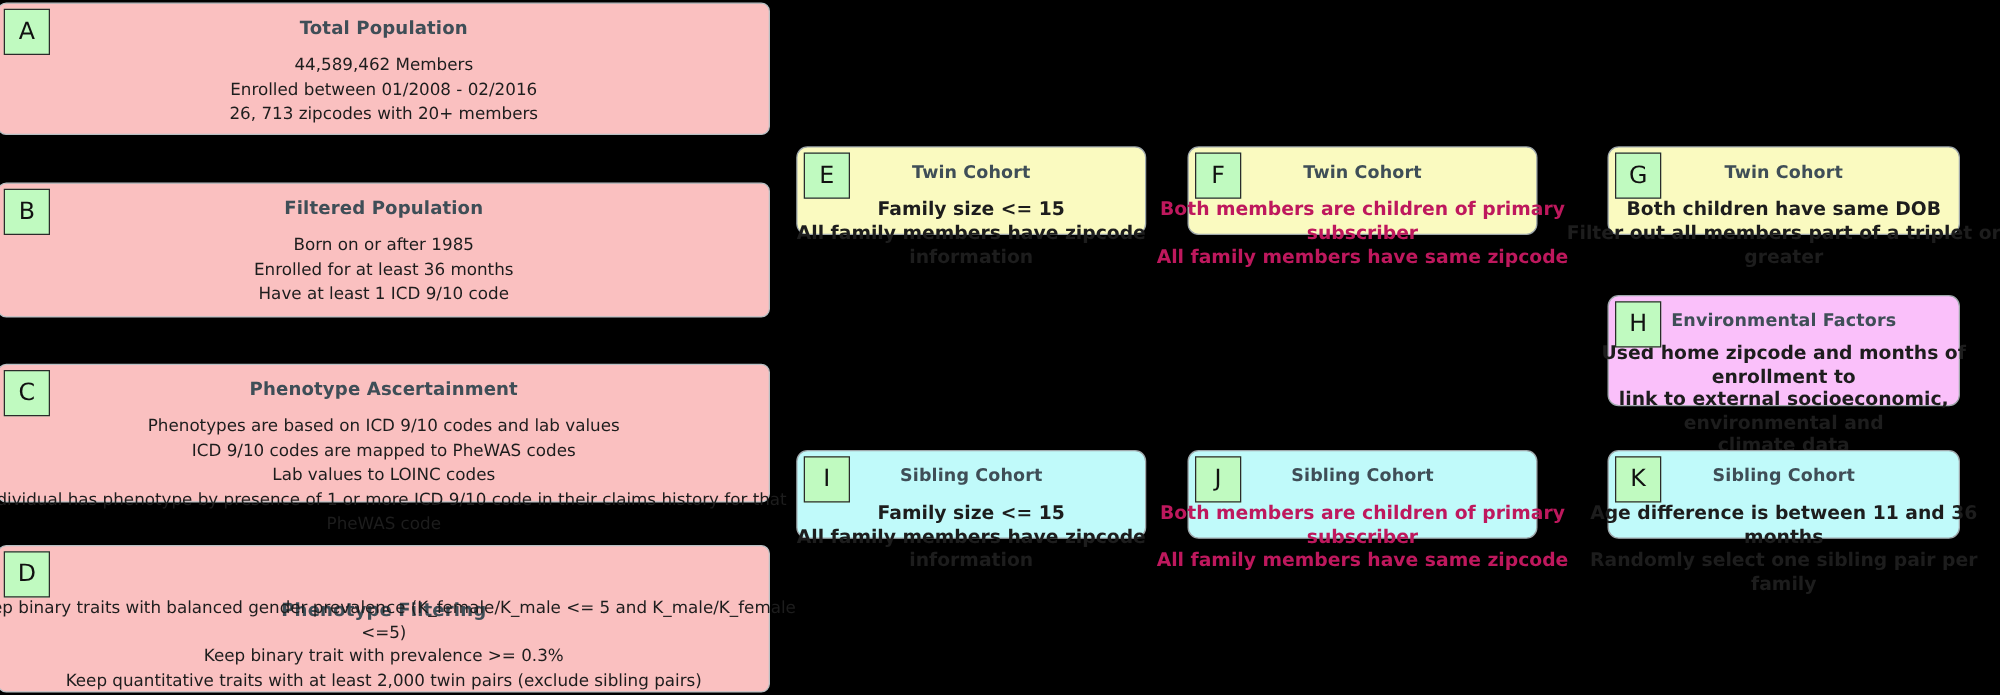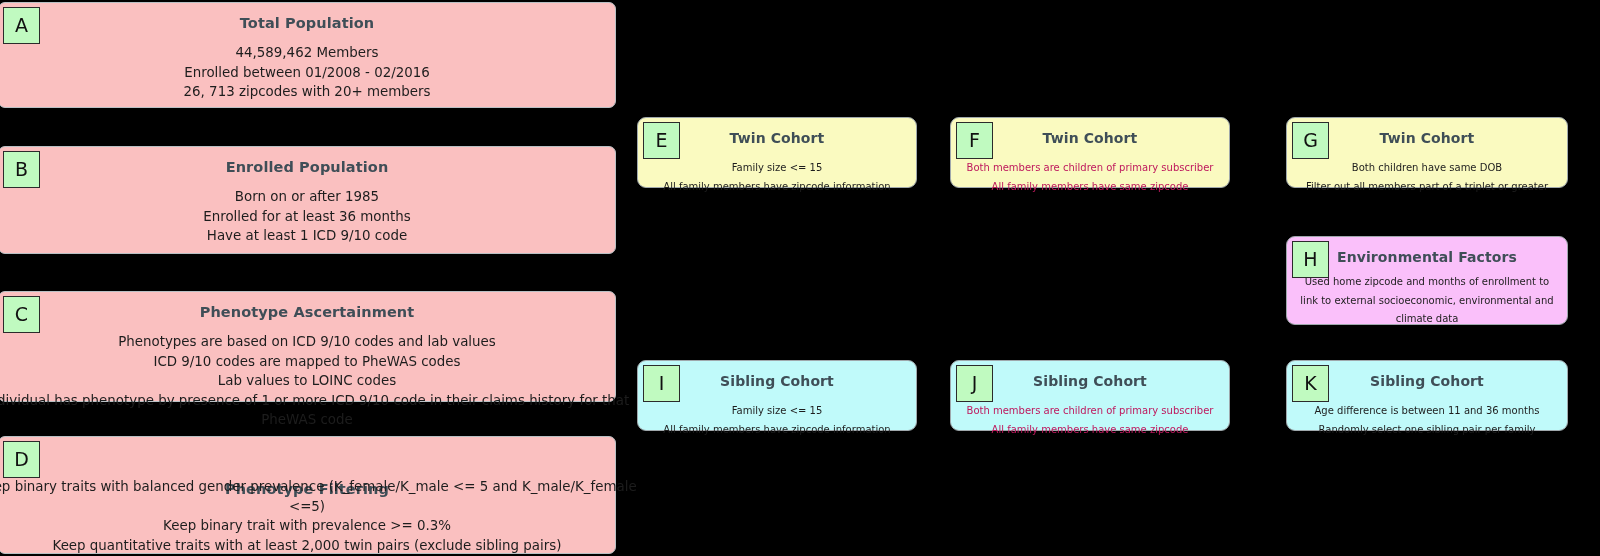--- a/index.html
+++ b/index.html
@@ -65,40 +65,40 @@
   #card-a .card-title{top:12px;}
   #card-a .card-body {top:40px;}
   #card-b .card-title{top:12px;}
   #card-b .card-body {top:40px;}
   #card-c .card-title{top:12px;}
   #card-c .card-body {top:40px;}
   #card-d .card-title{top:12px;margin-top:32px;}
   #card-d .card-body {top:40px;}
 
   .card.small .card-title{top:12px;font-size:14px;}
-  .card.small .card-body {top:40px;font-size:10px;line-height:19px;}
+  .card.small .card-body {top:40px;font-size:15px;line-height:19px;font-weight:bold;}
   #card-h .card-body{top:36px;line-height:18.5px;}
   #card-h .card-title{top:12px;}
 </style>
 </head>
 <body>
 
 <div class="stage">
 
   <div class="card pink left" id="card-a" style="left:-2px;top:2px;width:618px;height:106px;">
     <div class="badge" style="left:4px;top:4px;">A</div>
     <div class="card-title">Total Population</div>
     <div class="card-body">44,589,462 Members
 Enrolled between 01/2008 - 02/2016
 26, 713 zipcodes with 20+ members</div>
   </div>
 
   <div class="card pink left" id="card-b" style="left:-2px;top:146px;width:618px;height:108px;">
     <div class="badge" style="left:4px;top:4px;">B</div>
-    <div class="card-title">Enrolled Population</div>
+    <div class="card-title">Filtered Population</div>
     <div class="card-body">Born on or after 1985
 Enrolled for at least 36 months
 Have at least 1 ICD 9/10 code</div>
   </div>
 
   <div class="card pink left" id="card-c" style="left:-2px;top:291px;width:618px;height:111px;">
     <div class="badge" style="left:4px;top:4px;">C</div>
     <div class="card-title">Phenotype Ascertainment</div>
     <div class="card-body">Phenotypes are based on ICD 9/10 codes and lab values
 ICD 9/10 codes are mapped to PheWAS codes

